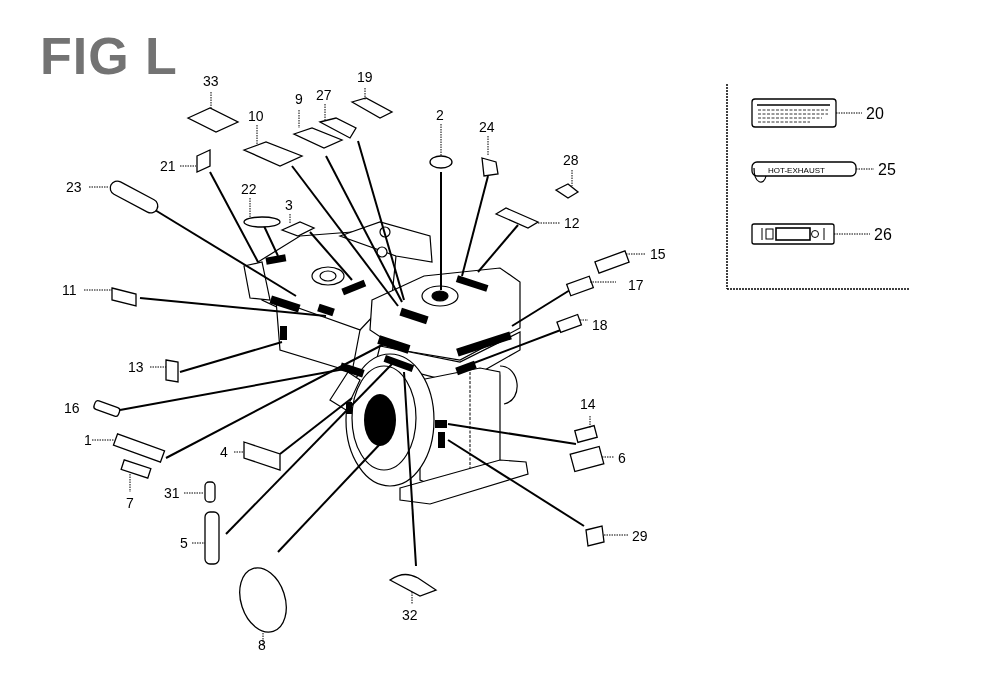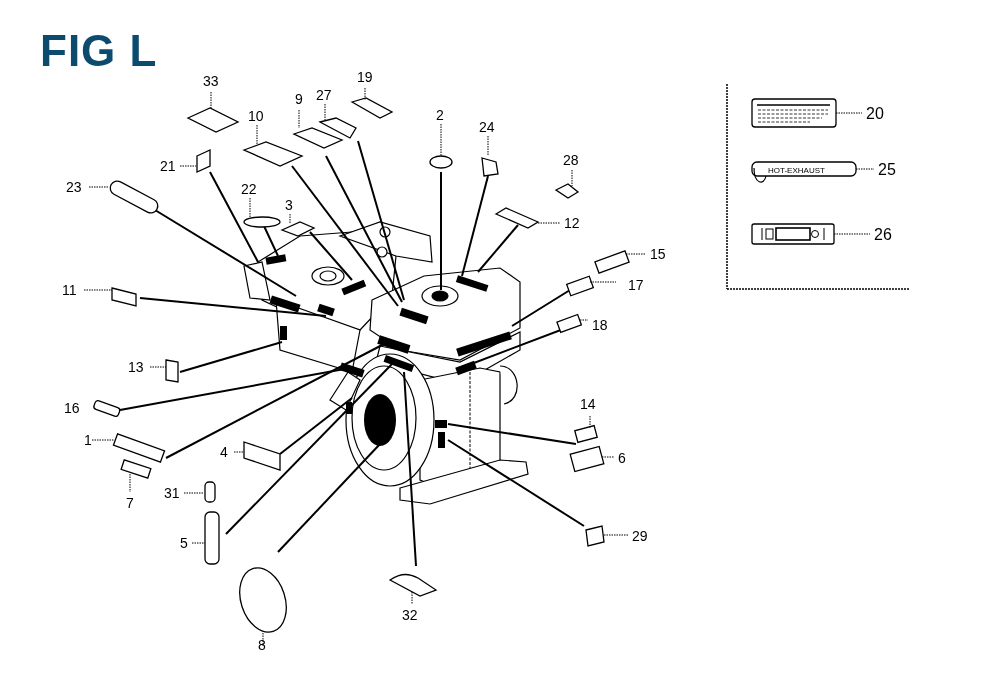--- a/index.html
+++ b/index.html
@@ -1,17 +1,17 @@
 <!DOCTYPE html>
 <html><head>
 <meta charset="utf-8">
 <style>
   html, body { margin:0; padding:0; background:#ffffff; }
   body { width:1000px; height:684px; position:relative; overflow:hidden; font-family:"Liberation Sans", sans-serif; }
-  #fig-title { position:absolute; left:40px; top:26px; font-family:"Liberation Sans", sans-serif; font-weight:bold; font-size:44px; color:#0c4a6e; letter-spacing:1px; margin:0;text-align:center; }
+  #fig-title { position:absolute; left:40px; top:26px; font-family:"Liberation Sans", sans-serif; font-weight:bold; font-size:52px; color:#737373; letter-spacing:1px; margin:0;text-align:center; }
   svg#diagram { position:absolute; left:0; top:0; }
   .callout { font-family:"Liberation Sans", sans-serif; font-size:14px; fill:#000; }
   .big { font-size:16px; }
   .lead { stroke:#000; stroke-width:2; fill:none; }
   .tick { stroke:#000; stroke-width:1; fill:none; stroke-dasharray:1.5 1; }
   .part { stroke:#000; stroke-width:1.3; fill:#fff; }
   .eng { stroke:#000; stroke-width:1.2; fill:#fff; }
   .engd { stroke:#000; stroke-width:1; fill:none; stroke-dasharray:3 1.5; }
   .blk { fill:#000; }
 </style>

